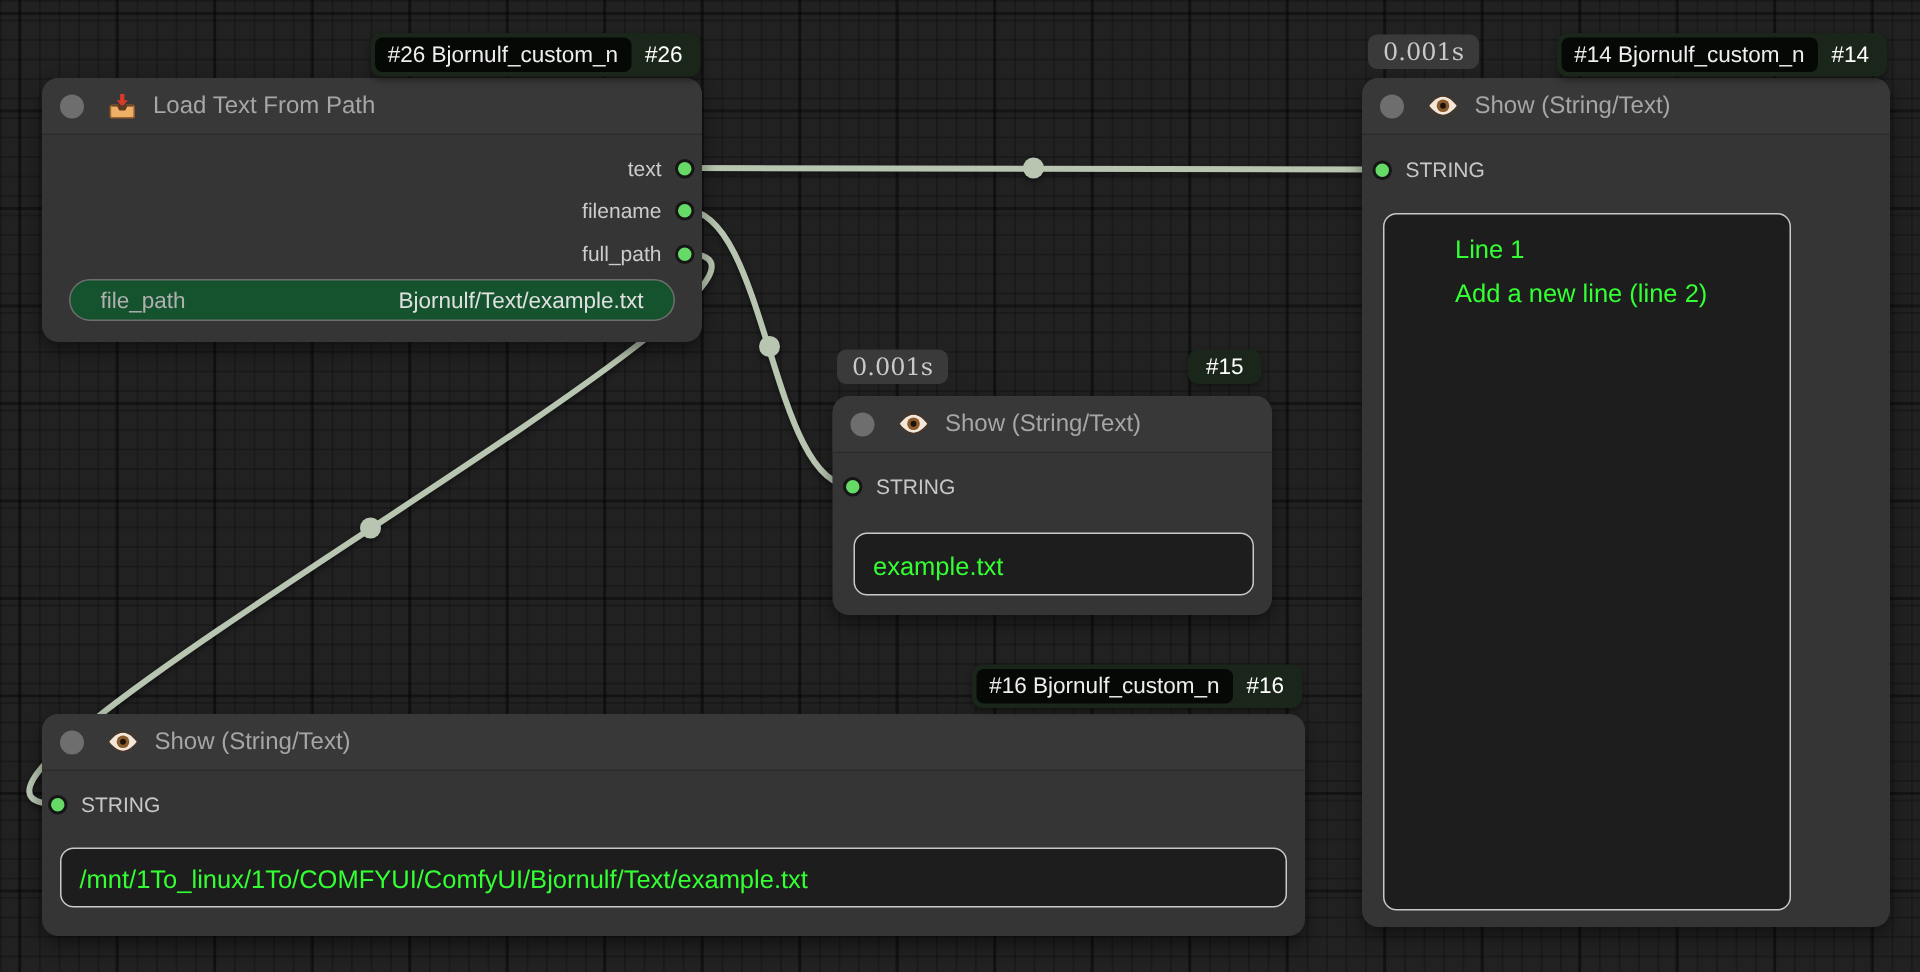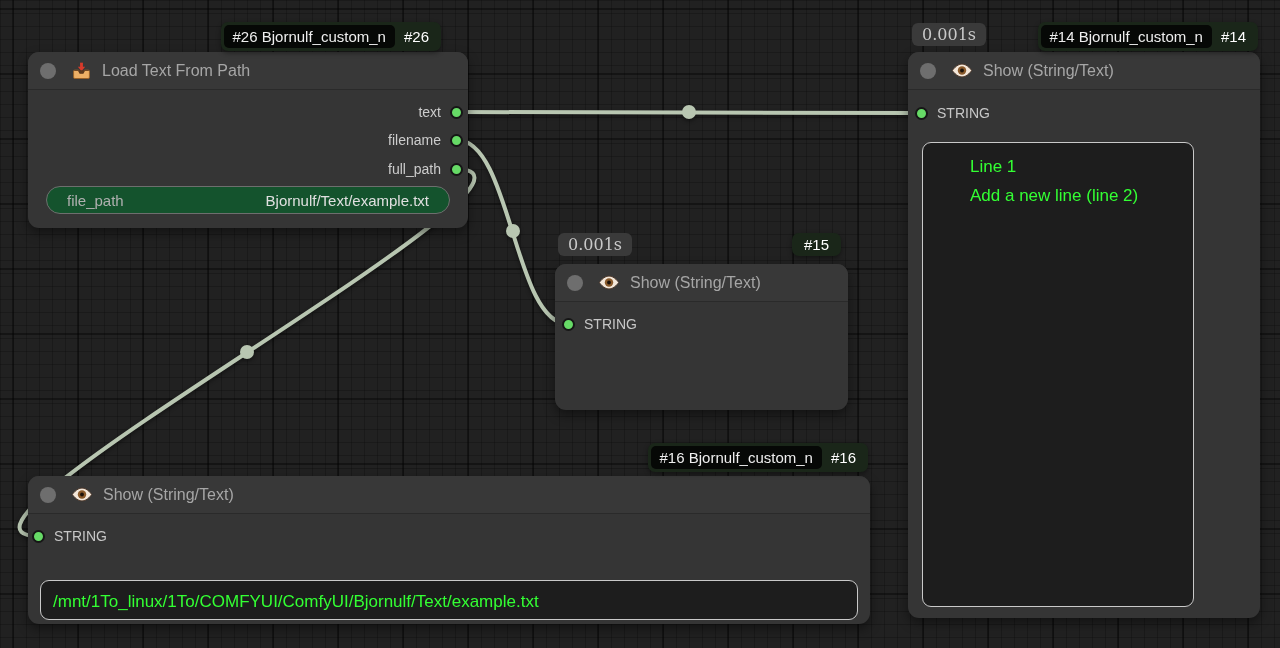--- a/index.html
+++ b/index.html
@@ -66,21 +66,21 @@
   <g fill="none" stroke-width="4" stroke-linecap="round">
     <path d="M457,112 C573,112 805,113 921,113" stroke="#b8c6b1"></path>
     <path d="M457,140 C511,140 514,324 568,324" stroke="#b8c6b1"></path>
     <path d="M456,169 C595,169 -101,536 38,536" stroke="#b8c6b1"></path>
   </g>
   <circle cx="689" cy="112" r="7" fill="#b8c6b1"></circle>
   <circle cx="513" cy="231" r="7" fill="#b8c6b1"></circle>
   <circle cx="247" cy="352" r="7" fill="#b8c6b1"></circle>
 </svg>
 
-<div class="badge" style="right:839px; top:22px;">
+<div class="badge" style="right:813px; top:22px;">
   <span class="badge-pill">#26 Bjornulf_custom_n</span>
   <span class="badge-id">#26</span>
 </div>
 <div class="node" style="left:28px; top:52px; width:440px; height:176px;">
   <div class="node-title">
     <span class="status-dot"></span>
     <span class="title-icon">
       <svg width="21" height="20" viewBox="0 0 24 24">
         <path d="M12 2 v6" stroke="#d83a2a" stroke-width="3.4" fill="none"></path>
         <path d="M7.6 7 L12 12.4 L16.4 7 Z" fill="#d83a2a"></path>
@@ -146,20 +146,21 @@
         <circle cx="12" cy="8" r="4.6" fill="#8a5a2b"></circle>
         <circle cx="12" cy="8" r="2.1" fill="#1c120a"></circle>
       </svg>
     </span>
     <span class="node-title-text">Show (String/Text)</span>
   </div>
   <div class="in-row" style="left:7px; top:50px;">
     <span class="slot-dot"></span>
     <span class="slot-label">STRING</span>
   </div>
+  <div class="text-display" style="left:14px; top:91px; width:267px; height:42px; padding-top:7px;">example.txt</div>
 </div>
 
 <div class="badge" style="right:412px; top:443px;">
   <span class="badge-pill">#16 Bjornulf_custom_n</span>
   <span class="badge-id">#16</span>
 </div>
 <div class="node" style="left:28px; top:476px; width:842px; height:148px;">
   <div class="node-title">
     <span class="status-dot"></span>
     <span class="title-icon">
@@ -168,14 +169,14 @@
         <circle cx="12" cy="8" r="4.6" fill="#8a5a2b"></circle>
         <circle cx="12" cy="8" r="2.1" fill="#1c120a"></circle>
       </svg>
     </span>
     <span class="node-title-text">Show (String/Text)</span>
   </div>
   <div class="in-row" style="left:4px; top:50px;">
     <span class="slot-dot"></span>
     <span class="slot-label">STRING</span>
   </div>
-  <div class="text-display" style="left:12px; top:104px; width:818px; height:40px; padding-top:6px;">/mnt/1To_linux/1To/COMFYUI/ComfyUI/Bjornulf/Text/example.txt</div>
+  <div class="text-display" style="left:12px; top:89px; width:818px; height:40px; padding-top:6px;">/mnt/1To_linux/1To/COMFYUI/ComfyUI/Bjornulf/Text/example.txt</div>
 </div>
 
 </body></html>

